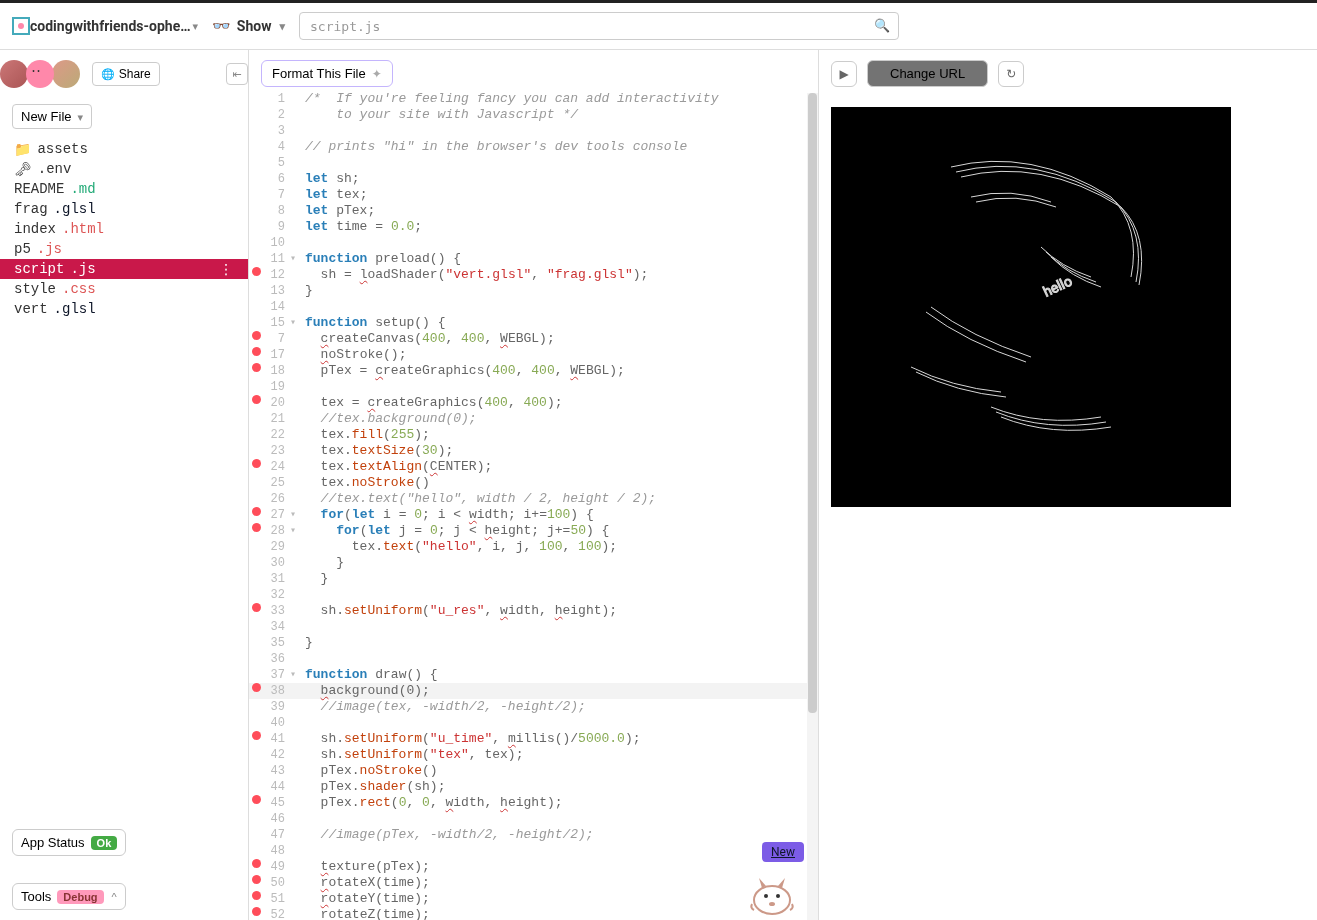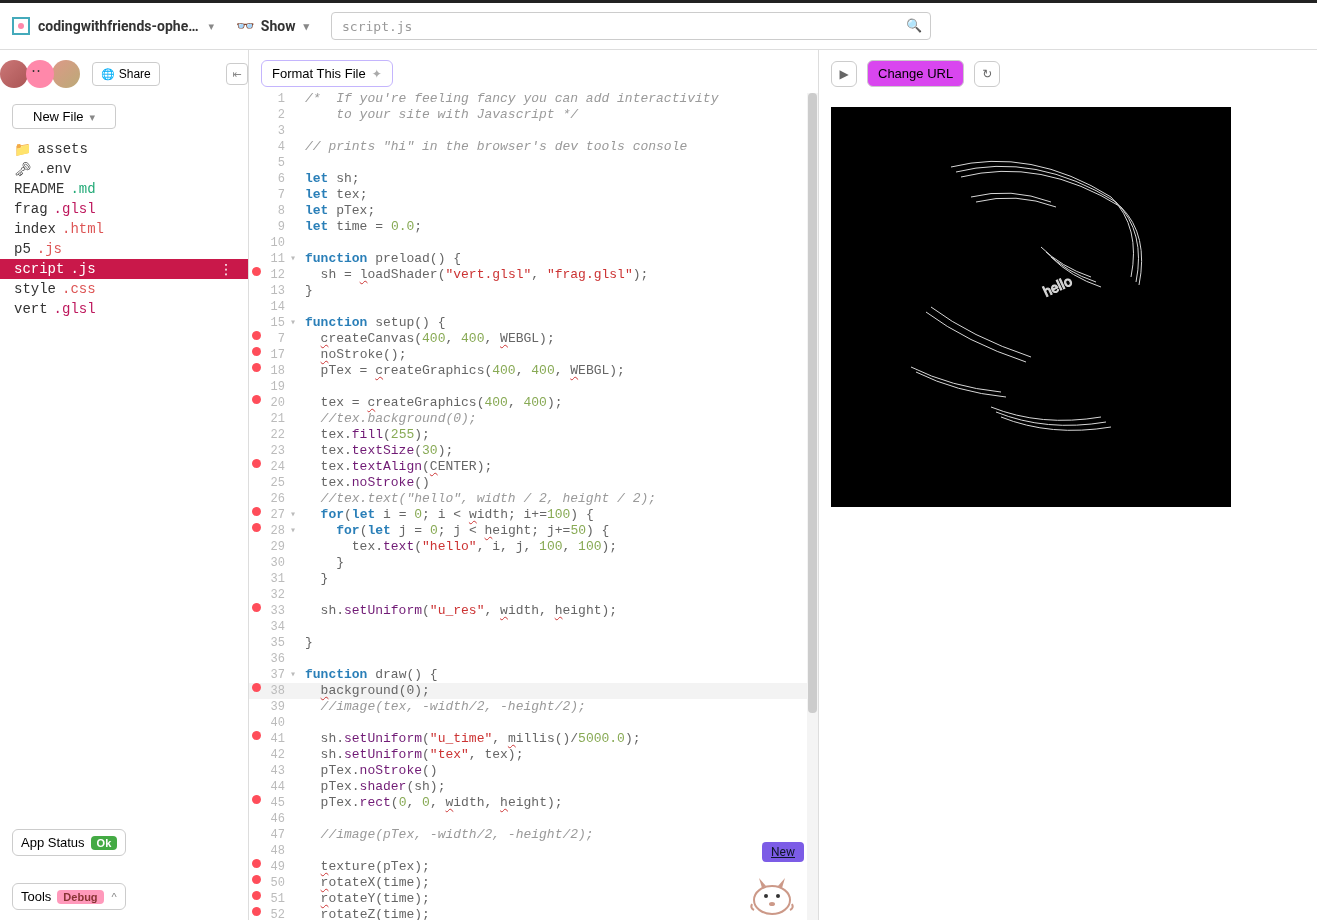--- a/index.html
+++ b/index.html
@@ -1,73 +1,73 @@
 <!DOCTYPE html>
 <html><head>
 <meta charset="utf-8">
 <style>
 * { box-sizing: border-box; margin: 0; padding: 0; }
 body { font-family: -apple-system, BlinkMacSystemFont, "Segoe UI", Roboto, sans-serif; font-size: 13px; color: #333; background: #fff; height: 920px; width: 1317px; overflow: hidden; border-top: 3px solid #222; }
-.topbar { display: flex; align-items: center; height: 47px; padding: 4px 12px; border-bottom: 1px solid #ddd; gap: 8px; }
+.topbar { display: flex; align-items: center; height: 47px; padding: 4px 12px; border-bottom: 1px solid #ddd; }
 .logo-icon { width: 18px; height: 18px; display: inline-flex; align-items: center; justify-content: center; }
 .project-name { font-weight: 700; font-size: 14px; max-width: 180px; overflow: hidden; text-overflow: ellipsis; white-space: nowrap; }
 .dropdown-caret { color: #888; font-size: 11px; margin-left: 2px; }
 .show-group { display: flex; align-items: center; gap: 6px; margin-left: 14px; font-weight: 700; font-size: 14px; }
 .glasses { font-size: 15px; }
 .search-wrap { flex: 1; margin-left: 14px; max-width: 870px; }
 .search-box { position: relative; width: 600px; }
 .search-input { width: 100%; height: 28px; border: 1px solid #ccc; border-radius: 4px; padding: 0 28px 0 10px; font-family: "SFMono-Regular", Consolas, monospace; font-size: 13px; color: #999; background: #fff; }
 .search-icon { position: absolute; right: 8px; top: 6px; color: #aaa; font-size: 13px; }
 .main { display: flex; height: calc(920px - 50px); }
 .sidebar { width: 249px; border-right: 1px solid #ddd; display: flex; flex-direction: column; padding: 10px 0; }
 .avatars { display: flex; align-items: center; padding: 0 0 10px; gap: 4px; }
 .avatar { width: 28px; height: 28px; border-radius: 50%; background: linear-gradient(135deg,#c77,#a55); display: inline-block; }
 .avatar.a2 { background: #f8a; position: relative; margin-left: -6px; }
 .avatar.a2::after { content: "••"; position: absolute; left: 6px; top: 6px; color: #333; font-size: 9px; letter-spacing: 2px; }
 .avatar.a3 { background: linear-gradient(135deg,#d98,#ba7); margin-left: -6px; }
 .share-btn { margin-left: 8px; border: 1px solid #ccc; border-radius: 4px; padding: 4px 8px; font-size: 12px; background: #fff; display: inline-flex; align-items: center; gap: 4px; cursor: pointer; }
 .collapse-btn { margin-left: auto; border: 1px solid #ccc; border-radius: 4px; width: 22px; height: 22px; display: inline-flex; align-items: center; justify-content: center; font-size: 11px; color: #888; cursor: pointer; }
-.newfile-btn { margin: 6px 12px 10px; border: 1px solid #ccc; border-radius: 4px; padding: 4px 20px; font-size: 13px; background: #fff; display: inline-flex; align-items: flex-end; gap: 4px; cursor: pointer; width: fit-content; }
+.newfile-btn { margin: 6px 12px 10px; border: 1px solid #ccc; border-radius: 4px; padding: 4px 8px; font-size: 13px; background: #fff; display: inline-flex; align-items: flex-end; gap: 4px; cursor: pointer; width: fit-content; }
 .file-list { font-family: "SFMono-Regular", Consolas, "Liberation Mono", monospace; font-size: 14px; }
 .file-row { padding: 2px 14px; display: flex; align-items: center; gap: 6px; cursor: pointer; height: 20px; }
 .file-row.active { background: #c9184a; color: #fff; }
 .file-row .dots { margin-left: auto; color: rgba(255,255,255,0.9); font-size: 14px; letter-spacing: 1px; }
-.ext-md { color: #2a7; } .ext-glsl { color: #be185d; } .ext-html { color: #d55; } .ext-js { color: #d55; } .ext-css { color: #d55; }
+.ext-md { color: #2a7; } .ext-glsl { color: #0f172a; } .ext-html { color: #d55; } .ext-js { color: #d55; } .ext-css { color: #d55; }
 .file-row.active .ext-js, .file-row.active span { color: #fff; }
 .sidebar-footer { margin-top: auto; padding: 0 12px; display: flex; flex-direction: column; gap: 8px; }
 .pill-btn { border: 1px solid #ccc; border-radius: 6px; padding: 5px 8px; font-size: 13px; background: #fff; display: inline-flex; align-items: center; gap: 6px; cursor: pointer; width: fit-content; margin-top: 19px; }
 .badge-ok { background: #4a4; color: #fff; border-radius: 4px; padding: 1px 6px; font-size: 11px; font-weight: 600; }
 .badge-debug { background: #f9b; color: #833; border-radius: 4px; padding: 1px 6px; font-size: 11px; font-weight: 600; }
 .editor-pane { flex: 1; min-width: 0; display: flex; flex-direction: column; position: relative; border-right: 1px solid #ddd; }
 .editor-toolbar { padding: 10px 12px 6px; }
 .format-btn { border: 1px solid #c4b5fd; border-radius: 6px; padding: 5px 10px; font-size: 13px; background: #fff; display: inline-flex; align-items: center; gap: 6px; cursor: pointer; }
 .sparkle { color: #aaa; font-size: 12px; }
 .code-area { flex: 1; overflow: hidden; font-family: "SFMono-Regular", Consolas, "Liberation Mono", monospace; font-size: 13px; line-height: 16px; position: relative; }
 .code-lines { padding-left: 0; margin-top: -2px; }
 .code-line { display: flex; align-items: flex-start; height: 16px; white-space: pre; }
 .marker-col { width: 14px; display: inline-flex; align-items: center; justify-content: center; }
 .marker-dot { width: 9px; height: 9px; border-radius: 50%; background: #ff4d5a; }
 .lineno { width: 24px; text-align: right; color: #bbb; padding-right: 2px; user-select: none; font-size: 12px; }
 .fold-col { width: 12px; color: #bbb; font-size: 10px; text-align: center; }
 .code-text { padding-left: 6px; color: #666; }
 .code-line.hl { background: #f3f3f3; }
 .c-comment { color: #9a9a9a; font-style: italic; }
 .c-kw { color: #2a7fb8; font-weight: 600; }
-.c-func { color: #701a75; }
+.c-func { color: #c2410c; }
 .c-num { color: #8a5; }
 .c-str { color: #c33; }
 .c-id { color: #666; }
 .c-op { color: #666; }
 .c-underline { text-decoration: underline wavy #c33 1px; text-underline-offset: 2px; }
 .vscroll { position: absolute; right: 0; top: 0; bottom: 0; width: 11px; background: #f4f4f4; }
 .vscroll-thumb { position: absolute; right: 1px; top: 0; width: 9px; height: 620px; background: #ccc; border-radius: 4px; }
 .preview-pane { width: 498px; display: flex; flex-direction: column; }
 .preview-toolbar { padding: 10px 12px 6px; display: flex; align-items: center; gap: 10px; }
 .icon-btn { border: 1px solid #ccc; border-radius: 6px; width: 26px; height: 26px; display: inline-flex; align-items: center; justify-content: center; font-size: 12px; background: #fff; cursor: pointer; color: #666; }
-.change-url-btn { border: 1px solid #ccc; border-radius: 6px; padding: 5px 10px; font-size: 13px; background: #d946ef; cursor: pointer; }
+.change-url-btn { border: 1px solid #ccc; border-radius: 6px; padding: 5px 22px; font-size: 13px; background: #737373; cursor: pointer; }
 .preview-canvas { margin: 14px 12px; width: 400px; height: 400px; background: #000; position: relative; overflow: hidden; }
 .preview-art { position: absolute; inset: 0; }
 .mascot { position: absolute; right: 18px; bottom: 0; width: 56px; height: 60px; }
 .mascot-badge { position: absolute; right: 14px; bottom: 58px; background: #7c5ce6; color: #0f172a; font-size: 12px; padding: 3px 9px; border-radius: 4px; text-decoration: underline; }
 .mascot-badge::after { content: ""; position: absolute; bottom: -4px; left: 50%; margin-left: -4px; border: 4px solid transparent; border-top-color: #7c5ce6; }
 .globe-icon::before { content: "🌐"; font-size: 11px; }
 </style>
 </head>
 <body>
 

